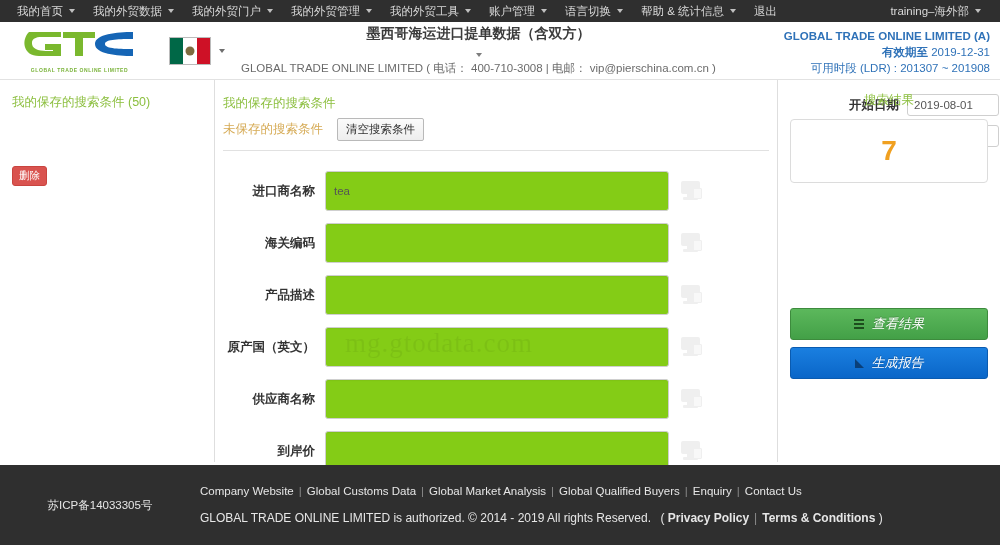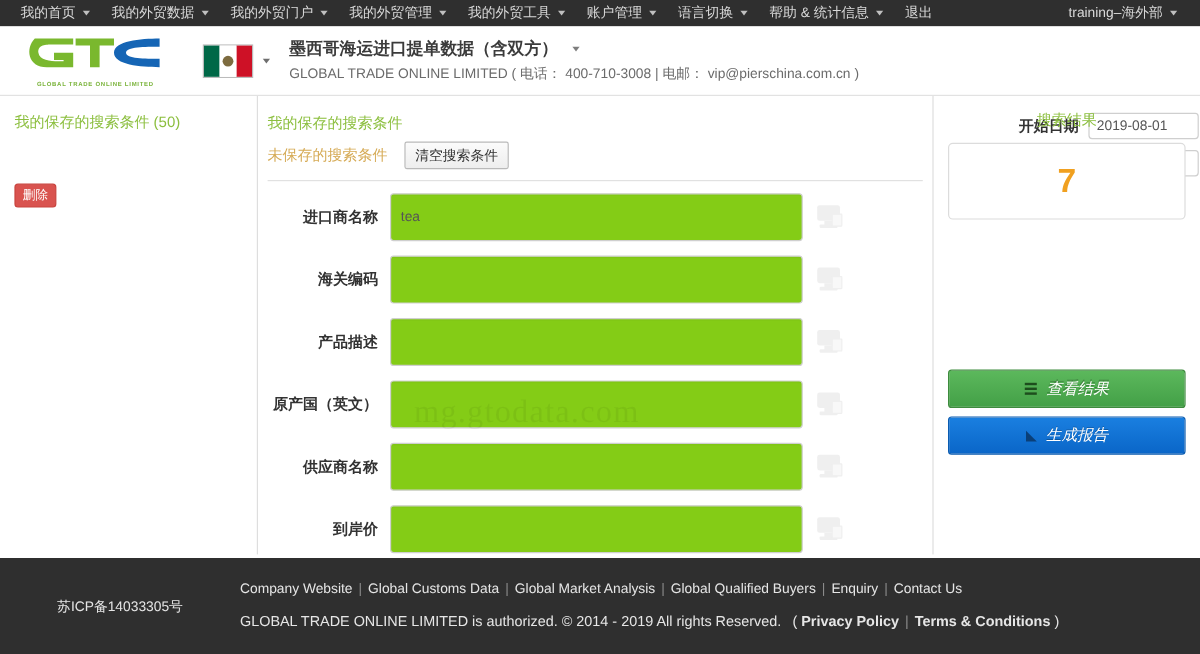--- a/index.html
+++ b/index.html
@@ -70,21 +70,21 @@
   .flag .s2 { flex:1; background:#ffffff; position:relative; }
   .flag .s3 { flex:1; background:#ce1126; }
   .flag .emblem {
     position:absolute; left:50%; top:50%; transform:translate(-50%,-50%);
     width:9px; height:9px; border-radius:50%;
     background:#7d6b3f;
   }
   .titleblock { margin-left: 16px; }
   .title-main {
     font-size: 14px; font-weight: bold; color:#3b3b3b;
-    display:flex; align-items:center; gap:10px;
+    display:flex; align-items:center; gap:10px;flex-direction:column;
   }
   .title-sub { font-size: 11.5px; color:#6b6b6b; margin-top: 4px; }
   .acct {
     position:absolute; right: 10px; top: 6px;
     text-align: right; line-height: 16px;
   }
   .acct .a1 { color:#2f72b8; font-size: 11.5px; font-weight: bold; }
   .acct .a2 { color:#2f72b8; font-size: 11.5px; }
   .acct .a2 b { font-weight: bold; }
   .acct .a3 { color:#2f72b8; font-size: 11.5px; }
@@ -92,21 +92,21 @@
   
   .body-wrap { display:flex; height: 382px; position:relative; }
   .sidebar {
     width: 215px;
     border-right: 1px solid #dedede;
     padding: 14px 12px 0 12px;
     position: relative;
   }
   .saved-title { color:#8cbf3f; font-size: 12.5px; }
   .btn-del {
-    margin-top: 42px;
+    margin-top: 55px;
     background: #d9534f;
     color: #fff;
     font-size: 10.5px;
     border: 1px solid #c9443f;
     border-radius: 3px;
     padding: 2px 6px;
     cursor: pointer;
     display: inline-block;
   }
 
@@ -128,21 +128,21 @@
     background: linear-gradient(#fbfbfb,#eeeeee);
     border: 1px solid #b9b9b9;
     border-radius: 2px;
     font-size: 11.5px;
     color:#333;
     padding: 3px 8px;
     cursor:pointer;
   }
   .divider { height:1px; background:#e1e1e1; margin: 6px 8px 0 8px;}
 
-  .form { margin-top: 10px; }
+  .form { margin-top: 20px; }
   .frow { display:flex; align-items:center; margin-bottom: 12px; }
   .flabel {
     width: 100px; text-align: right; margin-right: 10px;
     font-size: 12.5px; color:#333; font-weight:bold;
     flex: 0 0 auto;
   }
   .fspacer{ width:122px; flex:0 0 auto;}
   .finput {
     width: 344px; height: 40px;
     border: 1px solid #cfcfcf;
@@ -343,20 +343,28 @@
     </div>
 
     <div class="titleblock">
       <div class="title-main">
         <span>墨西哥海运进口提单数据（含双方）</span>
         <span class="caret" style="color:#666"></span>
       </div>
       <div class="title-sub">GLOBAL TRADE ONLINE LIMITED ( 电话：  400-710-3008 | 电邮：  vip@pierschina.com.cn )</div>
     </div>
 
+    <div class="acct">
+      <div class="a1">GLOBAL TRADE ONLINE LIMITED (A)</div>
+      <div class="a2">
+        <b>有效期至</b>
+        <span>2019-12-31</span>
+      </div>
+      <div class="a3">可用时段 (LDR) : 201307 ~ 201908</div>
+    </div>
   </div>
 
   <div class="body-wrap">
 
     <div class="sidebar">
       <div class="saved-title">我的保存的搜索条件 (50)</div>
       <div class="btn-del">删除</div>
     </div>
 
     <div class="center">

